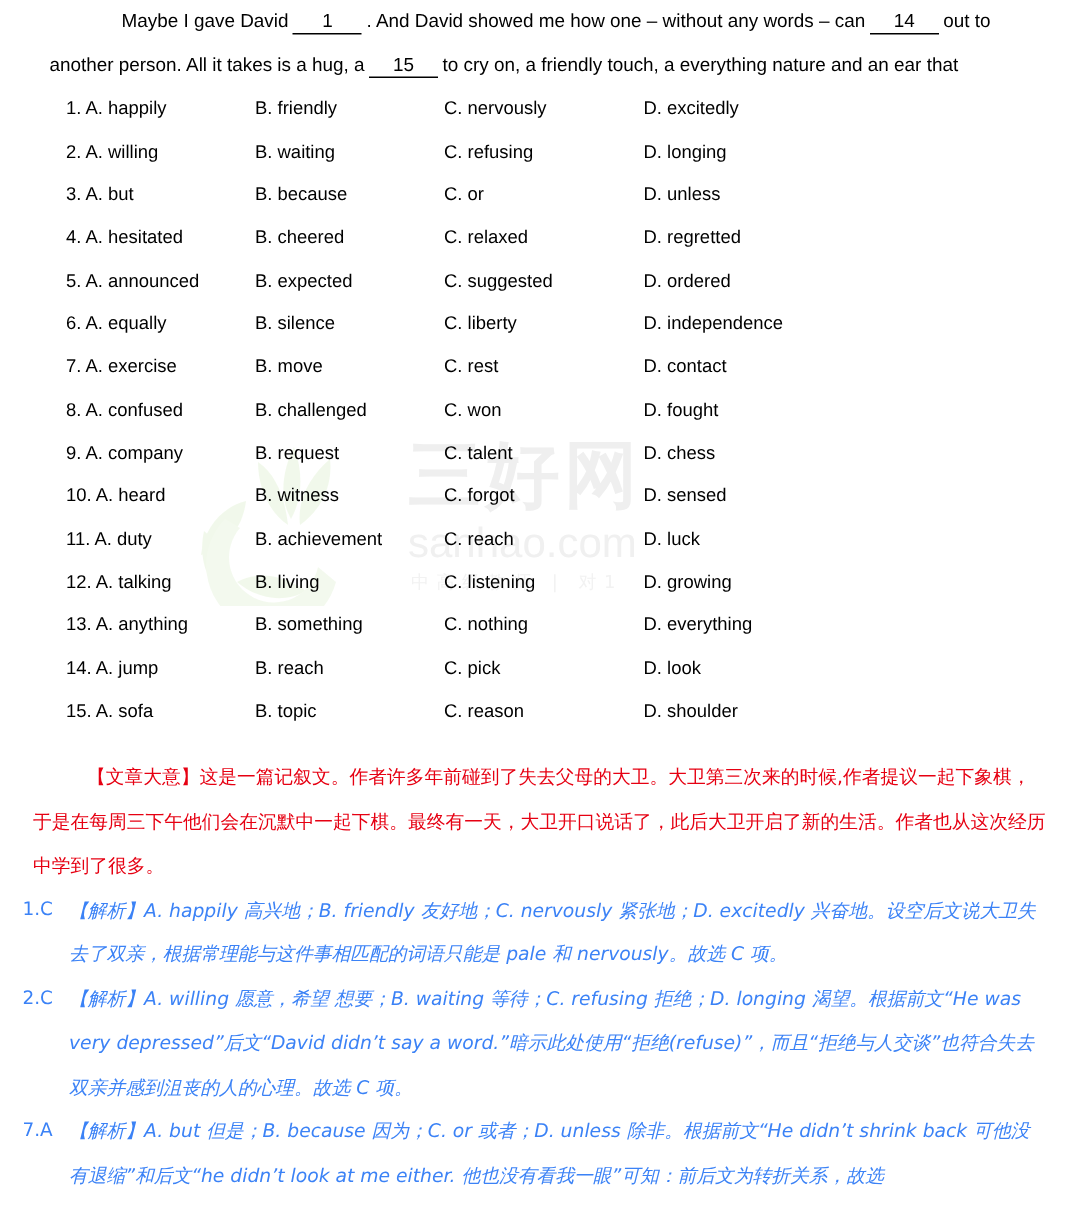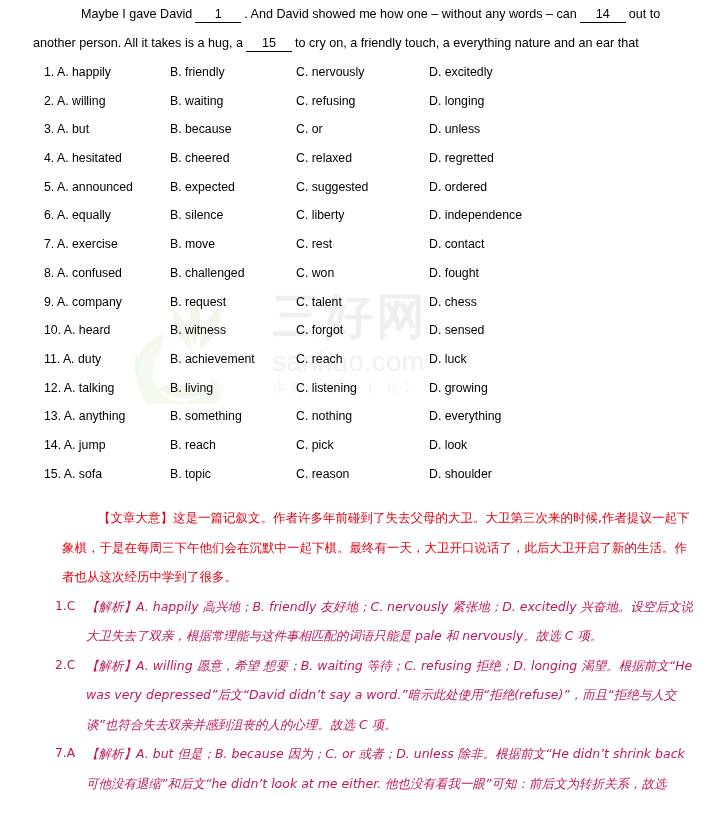--- a/index.html
+++ b/index.html
@@ -120,33 +120,32 @@
 
   
   #analysis {
     margin-top: 8px;
     font-size: 12.5px;
     color: #e60012;
   }
   .ana-block {
     position: relative;
     line-height: 29.5px;
-    padding-left: 40px;
   }
   .ana-gist {
     padding-left: 22px;
     padding-right: 14px;
     text-indent: 36px;
     color: #e60012;
   }
   .ana-item {
     position: relative;
     padding-left: 46px;
     padding-right: 14px;
-    color: #be185d;
+    color: #3b82f6;
   }
   .ana-item .key {
     position: absolute;
     left: 15px;
     top: 0;
     width: 34px;
     text-align: left;
     font-size: 12.3px;
   }
   .ana-item .body {

